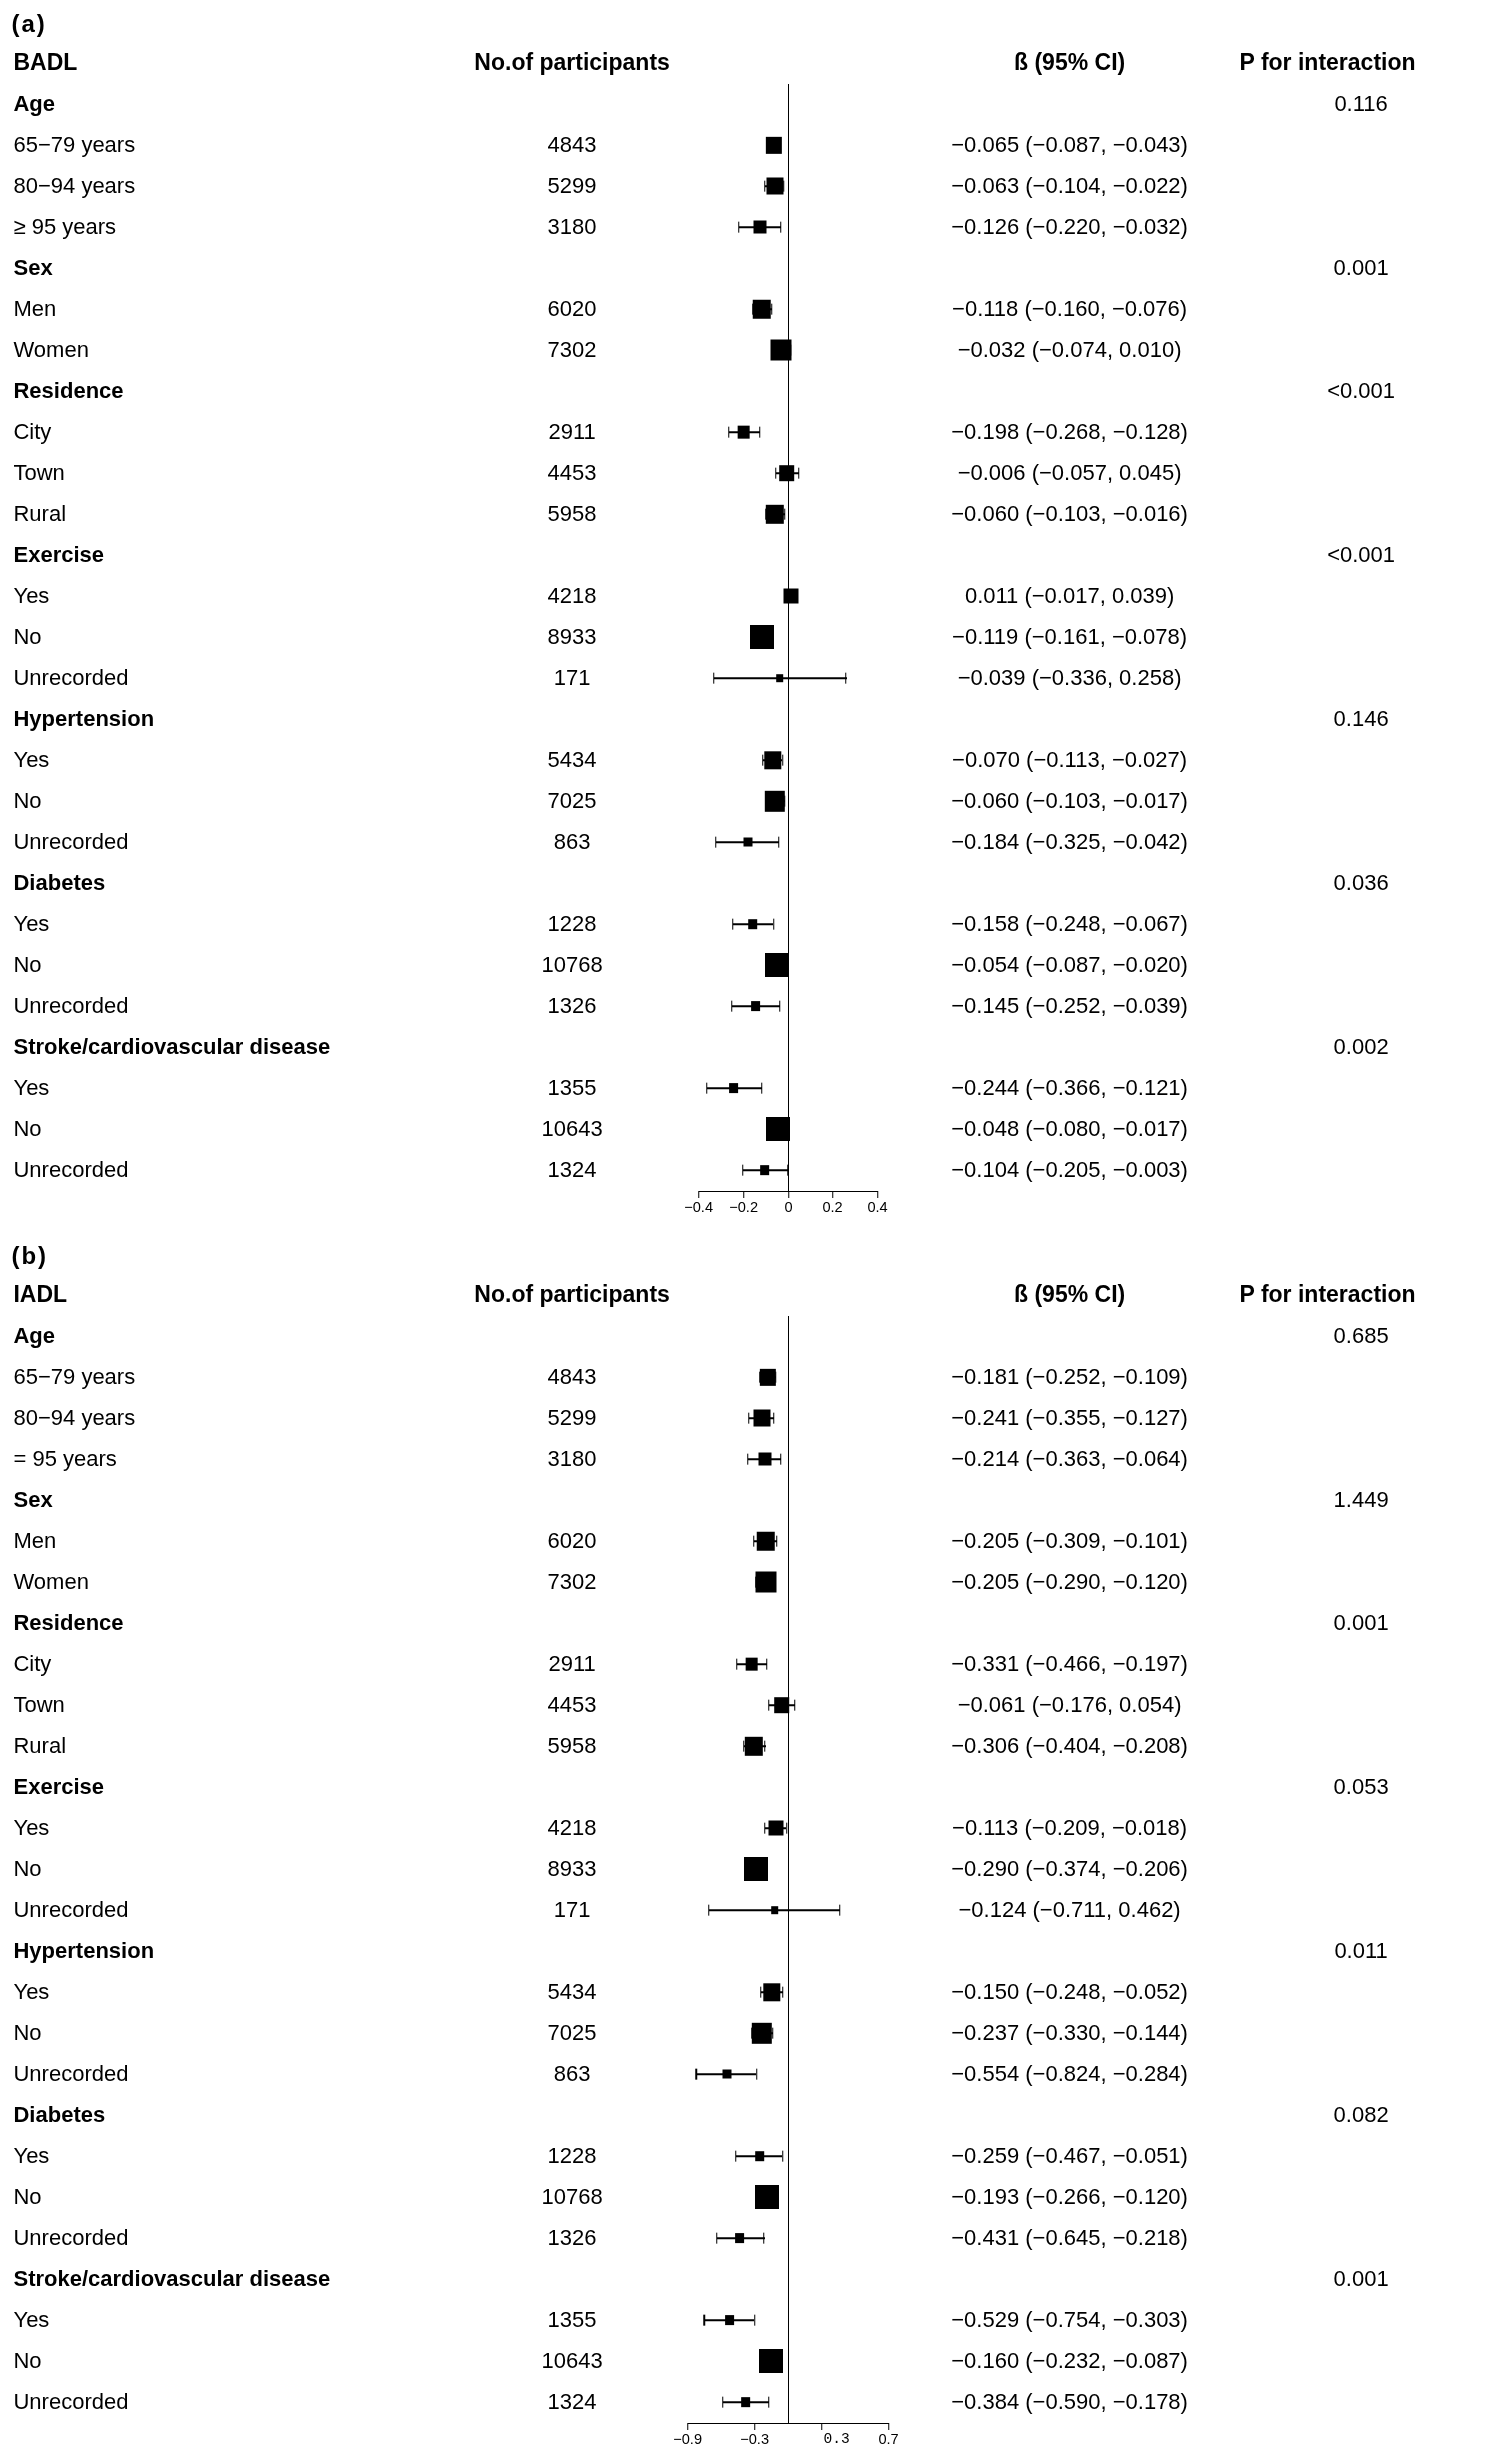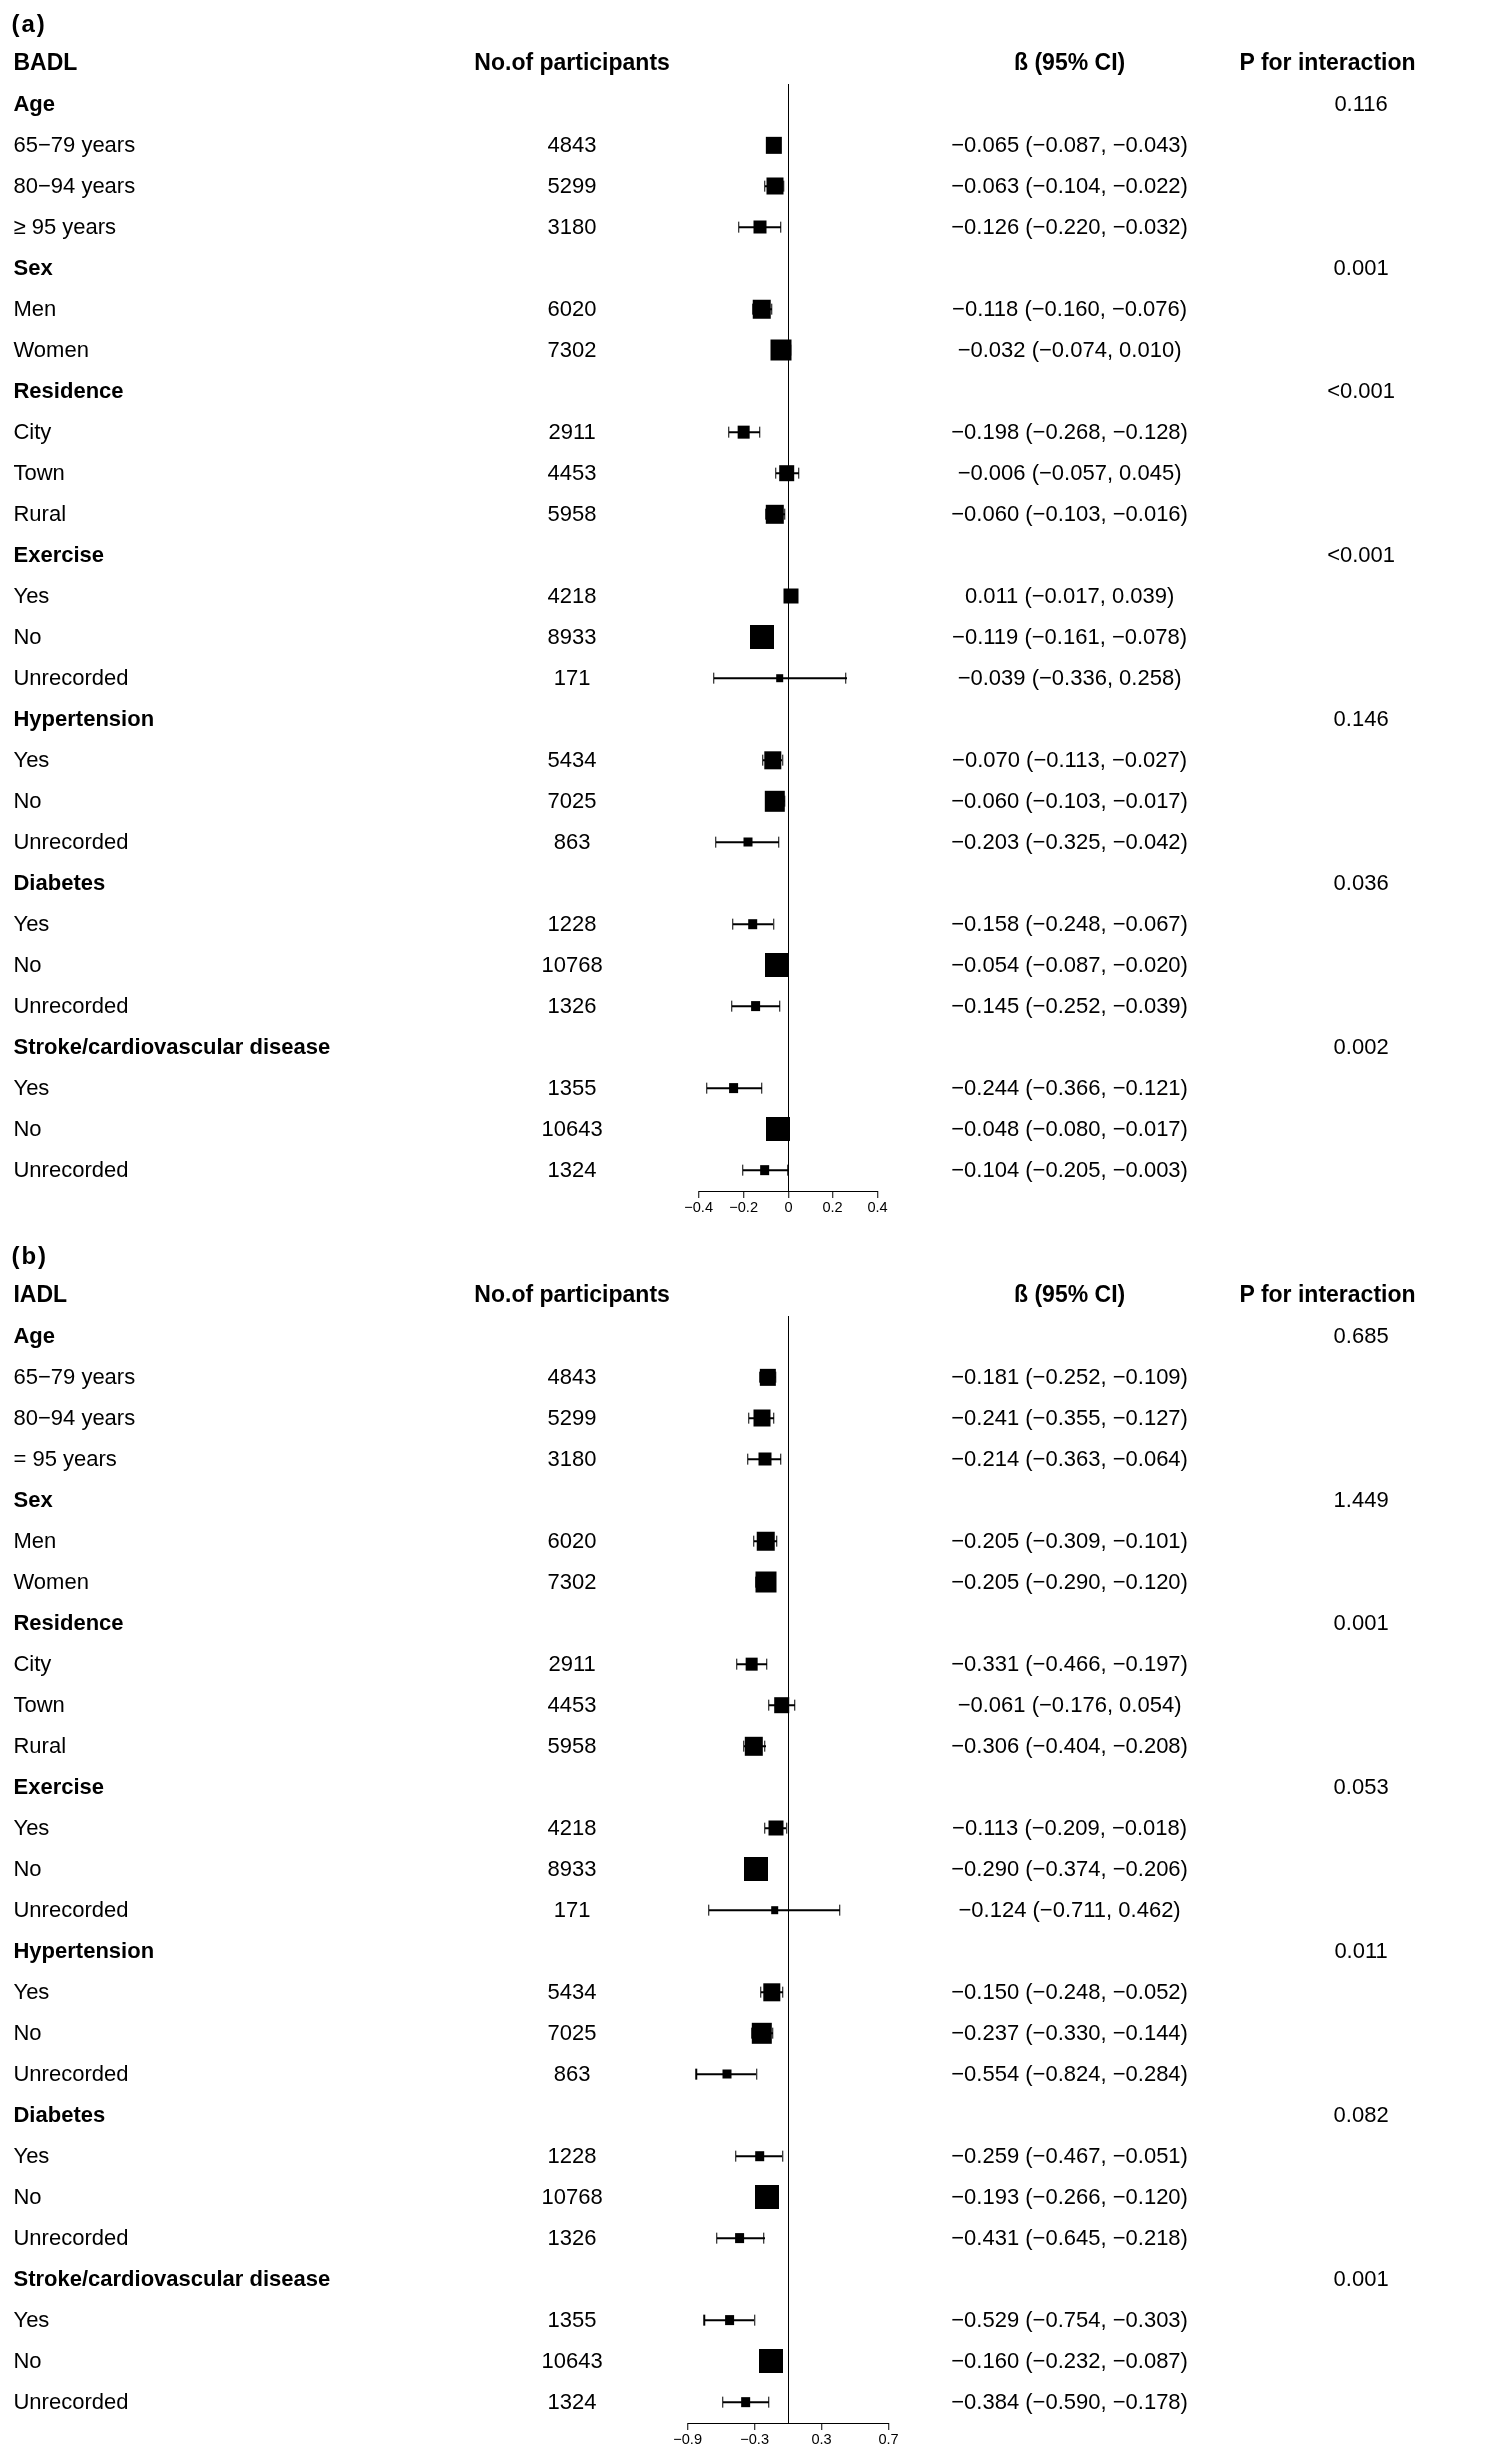--- a/index.html
+++ b/index.html
@@ -251,21 +251,21 @@
         </div>
         <div class="grid row">
           <div class="c-label">Unrecorded</div>
           <div class="c-n">863</div>
           <div class="c-plot plot-cell">
             <div class="ci-line" style="left: 39px; width: 63px;"></div>
             <div class="ci-cap" style="left: 39px;"></div>
             <div class="ci-cap" style="left: 102px;"></div>
             <div class="sq" style="left: 71px; height: 9px; width: 9px;"></div>
           </div>
-          <div class="c-ci">−0.203 (−0.325, −0.042)</div>
+          <div class="c-ci">−0.184 (−0.325, −0.042)</div>
           <div class="c-p"></div>
         </div>
         <div class="grid row group">
           <div class="c-label">Diabetes</div>
           <div class="c-n"></div>
           <div class="c-plot plot-cell"></div>
           <div class="c-ci"></div>
           <div class="c-p">0.036</div>
         </div>
         <div class="grid row">
@@ -668,21 +668,21 @@
         <div class="zero-line"></div>
       </div>
     <div class="axis-row">
       <div class="axis-plot">
           <div class="axis-line" style="left: 11px; width: 201px;"></div>
           <div class="tick" style="left: 11px;"></div>
           <div class="tick-label" style="left: 11px;">−0.9</div>
           <div class="tick" style="left: 78px;"></div>
           <div class="tick-label" style="left: 78px;">−0.3</div>
           <div class="tick" style="left: 145px;"></div>
-          <div class="tick-label" style="left: 145px;">0.3</div>
+          <div class="tick-label" style="left: 160px; font-family: Liberation Mono, monospace;">0.3</div>
           <div class="tick" style="left: 212px;"></div>
           <div class="tick-label" style="left: 212px;">0.7</div>
         </div>
     </div>
   </section>
 
 </div>
 
 
 </body></html>

